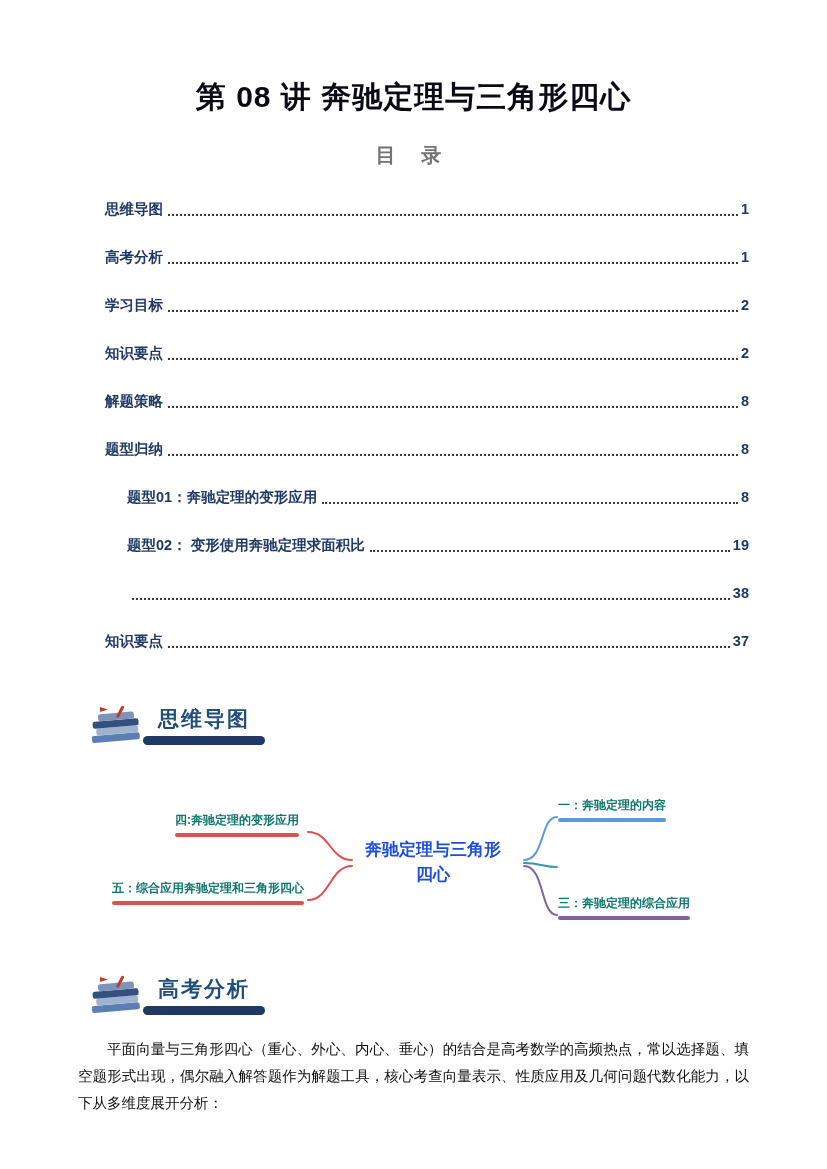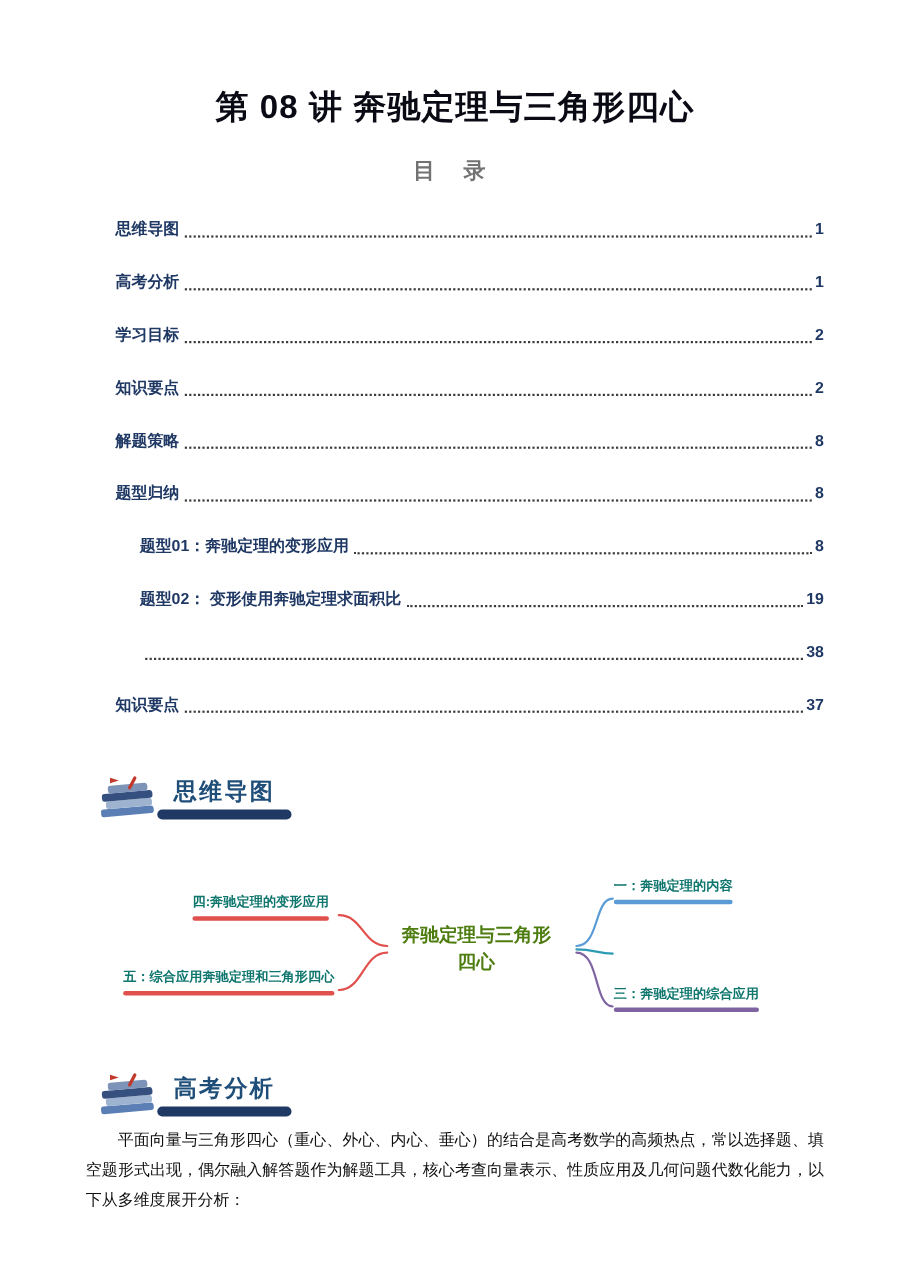--- a/index.html
+++ b/index.html
@@ -50,37 +50,37 @@
     margin-top:3px;width:118%;margin-left:-9%;
   }
   .sec-mindmap{margin-top:52px;}
   .sec-analysis{margin-top:24px;}
 
   
   .mindmap{position:relative;height:178px;margin-top:26px;}
   .mm-svg{position:absolute;left:0;top:0;}
   .mm-center{
     position:absolute;left:338px;top:66px;width:190px;text-align:center;
-    color:#4d7c0f;font-weight:bold;font-size:17px;line-height:1.45;
+    color:#1d4ed8;font-weight:bold;font-size:17px;line-height:1.45;
   }
   .branch{position:absolute;font-size:12px;font-weight:bold;color:#0f766e;white-space:nowrap;}
   .branch .bar{height:3.5px;border-radius:2px;margin-top:4px;}
   .bar-red{background:#e0504d;}
   .bar-blue{background:#5b9bd5;}
   .bar-teal{background:#2e9bb5;}
   .bar-purple{background:#8064a2;}
   .b-left1{left:175px;top:40px;}
   .b-left2{left:112px;top:108px;}
   .b-right1{left:558px;top:25px;}
   .b-right2{left:558px;top:75px;}
   .b-right3{left:558px;top:123px;}
 
   
   .analysis-par{
-    margin:8px 78px 0 78px;font-size:14.5px;line-height:1.85;
+    margin:20px 78px 0 78px;font-size:14.5px;line-height:1.85;
     text-indent:2em;color:#0f0f0f;text-align:justify;
   }
 </style>
 </head>
 <body>
 
 <div class="page">
 
   <div class="doc-title">第 08 讲 奔驰定理与三角形四心</div>
   <div class="toc-heading">目  录</div>

